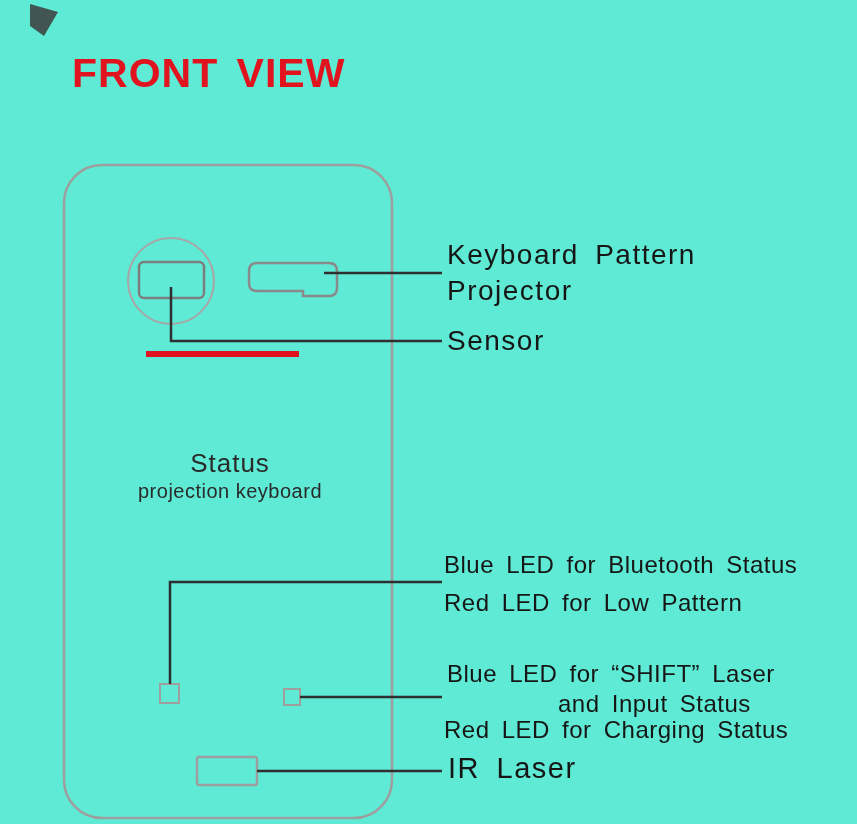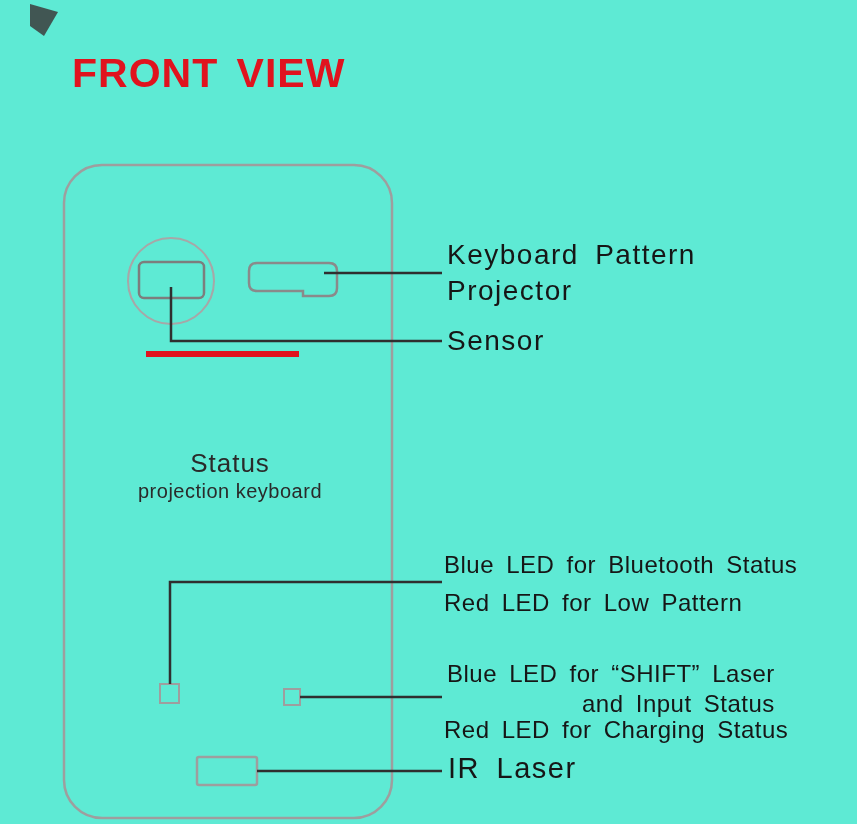--- a/index.html
+++ b/index.html
@@ -65,21 +65,21 @@
     font-size: 20px;
     letter-spacing: 0.5px;
     color: #2a2a2a;
   }
   .pos-projector-1 { left: 447px; top: 239px; }
   .pos-projector-2 { left: 447px; top: 275px; }
   .pos-sensor      { left: 447px; top: 325px; }
   .pos-bt-1        { left: 444px; top: 551px; }
   .pos-bt-2        { left: 444px; top: 589px; }
   .pos-shift-1     { left: 447px; top: 660px; }
-  .pos-shift-2     { left: 558px; top: 690px; margin-left: 24px; }
+  .pos-shift-2     { left: 558px; top: 690px; }
   .pos-shift-3     { left: 444px; top: 716px; }
   .pos-ir          { left: 448px; top: 752px; font-size: 29px; }
 </style>
 </head>
 <body>
 
 <div id="canvas">
 
   <svg id="drawing" viewBox="0 0 857 824" xmlns="http://www.w3.org/2000/svg">
 

